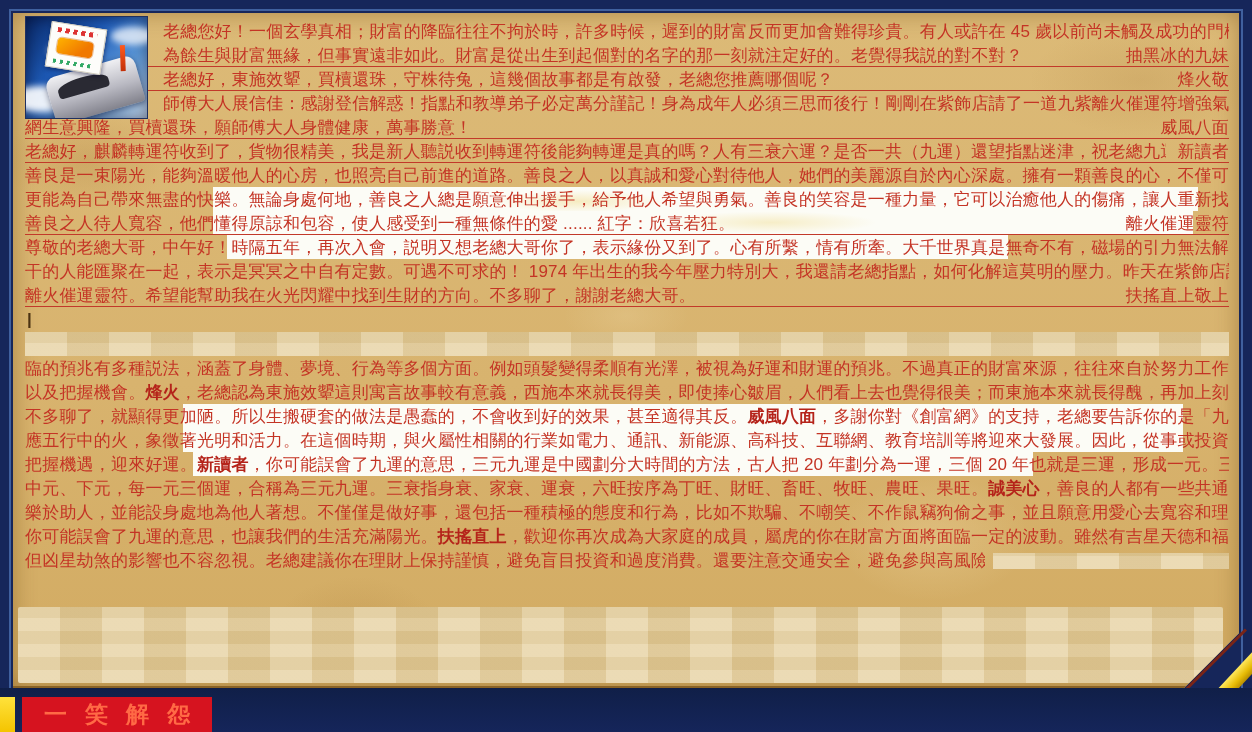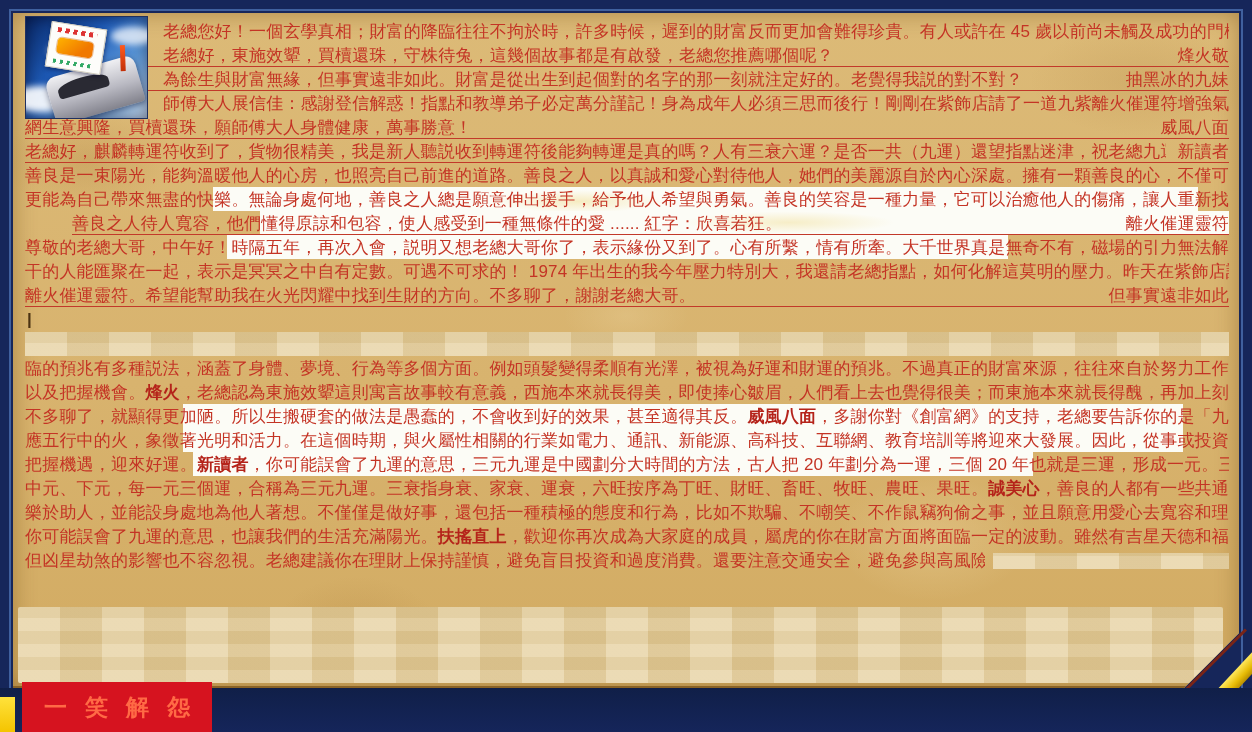--- a/index.html
+++ b/index.html
@@ -60,39 +60,39 @@
   .fill{flex:1 1 12px;}
   .sig{flex:0 0 auto;}
   .b{font-weight:bold;color:#b5231a;}
   .cursor{color:#4a3212;font-weight:bold;margin-left:2px;}
   
   .line:nth-child(8){background:
     radial-gradient(ellipse 120px 16px at 46% 60%, rgba(238,216,130,.45), transparent 70%),
     linear-gradient(90deg,transparent 0 188px,#fcfcf6 188px 1173px,transparent 1173px);}
   .line:nth-child(9){background:
     radial-gradient(ellipse 150px 16px at 62% 50%, rgba(238,216,130,.40), transparent 70%),
-    linear-gradient(90deg,transparent 0 188px,#fcfcf6 188px 1168px,transparent 1168px); margin-left: 47px;}
+    linear-gradient(90deg,transparent 0 188px,#fcfcf6 188px 1168px,transparent 1168px);}
   .line:nth-child(10){background:linear-gradient(90deg,transparent 0 202px,#fcfcf6 202px 983px,transparent 983px);}
   .line:nth-child(17),.line:nth-child(18){background:linear-gradient(90deg,transparent 0 158px,#fcfcf6 158px 1158px,transparent 1158px);}
   .line:nth-child(19){background:linear-gradient(90deg,transparent 0 168px,#fcfcf6 168px 1008px,transparent 1008px);}
   
   .mosaic{
     background-color:#e5cf9d;
     background-image:
       repeating-linear-gradient(90deg, rgba(255,255,255,.16) 0 42px, rgba(160,120,50,.10) 42px 84px),
       repeating-linear-gradient(0deg, rgba(255,255,255,.10) 0 13px, rgba(150,110,40,.08) 13px 26px);
   }
   .blurline{height:24px;margin-top:1px;}
   .blurfill{flex:1 1 auto;align-self:stretch;margin:2px 12px 1px 0;}
   .blurtail{display:inline-block;width:250px;height:16px;margin-left:8px;align-self:center;}
   .bigblur{position:absolute;left:5px;right:16px;top:594px;height:76px;z-index:5;border-radius:2px;}
   
   .footer{position:absolute;left:0;right:0;bottom:0;height:44px;background:linear-gradient(180deg,#101f48,#15255a);z-index:7;}
   .yellow-strip{position:absolute;left:0;bottom:0;width:15px;height:35px;background:linear-gradient(180deg,#ffe23c,#f4c400);}
-  .stamp{position:absolute;left:22px;bottom:0;width:190px;height:50px;background:#d6131f;
+  .stamp{position:absolute;left:22px;bottom:0;width:190px;height:35px;background:#d6131f;
     display:flex;align-items:center;justify-content:center;
     color:#ff6a45;font-weight:bold;font-size:23px;letter-spacing:18px;text-indent:18px;}
 </style>
 </head>
 <body>
 
 <div class="pinstripe"></div>
 <div class="corner-gold"></div>
 
 <div class="paper">
@@ -109,28 +109,28 @@
       <div class="env-logo"></div>
       <div class="env-marks2"></div>
     </div>
   </div>
 
   <div class="lines">
       <div class="line indent">
         <span class="t">老總您好！一個玄學真相；財富的降臨往往不拘於時，許多時候，遲到的財富反而更加會難得珍貴。有人或許在 45 歲以前尚未觸及成功的門檻，便誤以</span>
       </div>
       <div class="line indent u">
+        <span class="t">為餘生與財富無緣，但事實遠非如此。財富是從出生到起個對的名字的那一刻就注定好的。老覺得我説的對不對？</span>
+        <span class="fill"></span>
+        <span class="sig">抽黑冰的九妹</span>
+      </div>
+      <div class="line indent u">
         <span class="t">老總好，東施效顰，買櫝還珠，守株待兔，這幾個故事都是有啟發，老總您推薦哪個呢？</span>
         <span class="fill"></span>
         <span class="sig">烽火敬</span>
-      </div>
-      <div class="line indent u">
-        <span class="t">為餘生與財富無緣，但事實遠非如此。財富是從出生到起個對的名字的那一刻就注定好的。老覺得我説的對不對？</span>
-        <span class="fill"></span>
-        <span class="sig">抽黑冰的九妹</span>
       </div>
       <div class="line indent">
         <span class="t">師傅大人展信佳：感謝登信解惑！指點和教導弟子必定萬分謹記！身為成年人必須三思而後行！剛剛在紫飾店請了一道九紫離火催運符增強氣運。祝創富</span>
       </div>
       <div class="line u">
         <span class="t">網生意興隆，買櫝還珠，願師傅大人身體健康，萬事勝意！</span>
         <span class="fill"></span>
         <span class="sig">威風八面</span>
       </div>
       <div class="line u">
@@ -151,21 +151,21 @@
       </div>
       <div class="line">
         <span class="t">尊敬的老總大哥，中午好！時隔五年，再次入會，説明又想老總大哥你了，表示緣份又到了。心有所繫，情有所牽。大千世界真是無奇不有，磁場的引力無法解釋。當幾個不相</span>
       </div>
       <div class="line">
         <span class="t">干的人能匯聚在一起，表示是冥冥之中自有定數。可遇不可求的！ 1974 年出生的我今年壓力特別大，我還請老總指點，如何化解這莫明的壓力。昨天在紫飾店訂購了九紫</span>
       </div>
       <div class="line u">
         <span class="t">離火催運靈符。希望能幫助我在火光閃耀中找到生財的方向。不多聊了，謝謝老總大哥。</span>
         <span class="fill"></span>
-        <span class="sig">但事實遠非如此</span>
+        <span class="sig">扶搖直上敬上</span>
       </div>
       <div class="line">
         <span class="cursor">|</span>
       </div>
       <div class="line blurline mosaic"></div>
       <div class="line">
         <span class="t">臨的預兆有多種説法，涵蓋了身體、夢境、行為等多個方面。例如頭髮變得柔順有光澤，被視為好運和財運的預兆。不過真正的財富來源，往往來自於努力工作、聰明理財</span>
       </div>
       <div class="line">
         <span class="t"><span>以及把握機會。</span><span class="b">烽火</span><span>，老總認為東施效顰這則寓言故事較有意義，西施本來就長得美，即使捧心皺眉，人們看上去也覺得很美；而東施本來就長得醜，再加上刻意捧心皺眉，</span></span>

